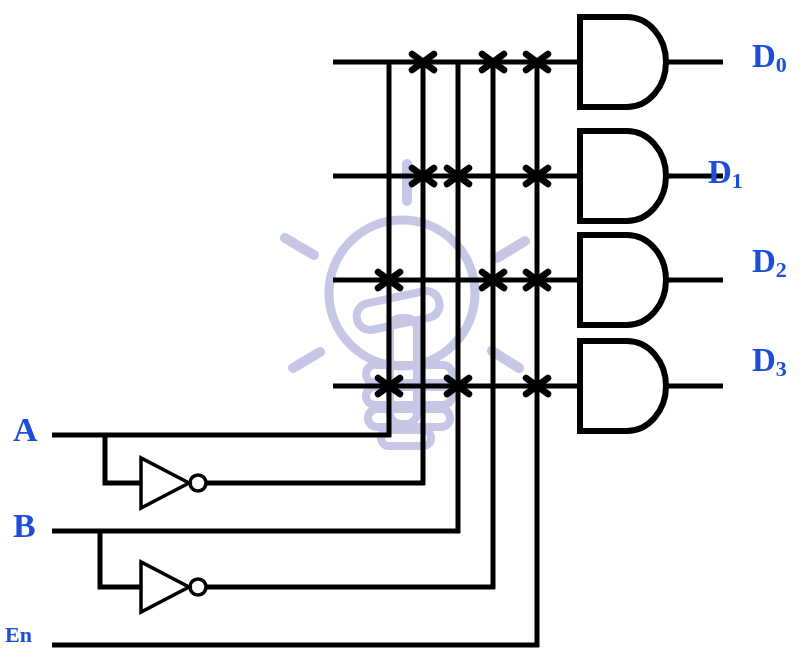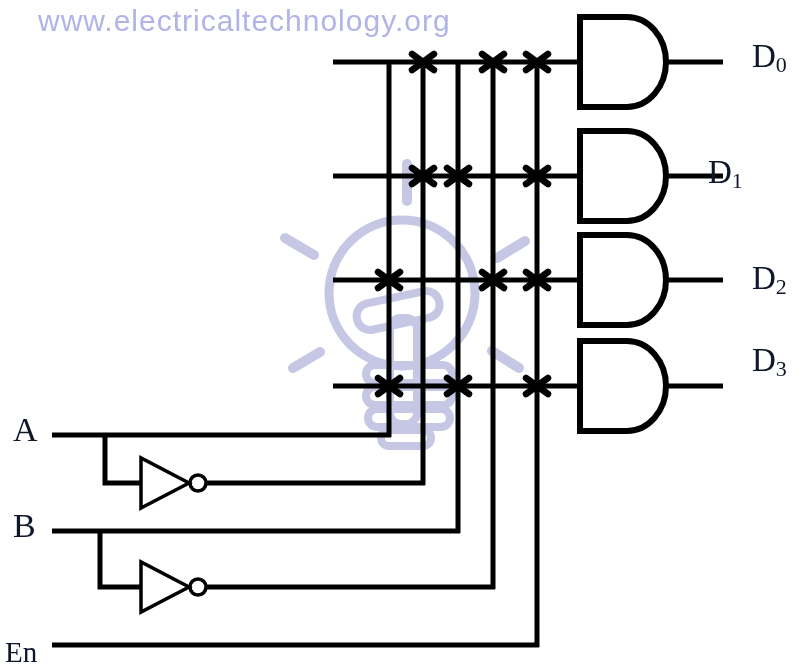--- a/index.html
+++ b/index.html
@@ -2,32 +2,31 @@
 <html><head>
 <meta charset="utf-8">
 <style>
   html,body{margin:0;padding:0;background:#ffffff;}
   .canvas{position:relative;width:810px;height:668px;background:#ffffff;overflow:hidden;
           font-family:"Liberation Serif",serif;}
   .wm-text{position:absolute;left:38px;top:4px;
            font-family:"Liberation Sans",sans-serif;
            font-size:30px;letter-spacing:1px;color:#b0b4e6;white-space:nowrap;}
   .layer{position:absolute;left:0;top:0;width:810px;height:668px;}
-  .sig-label{position:absolute;font-weight:normal;color:#0f172a;line-height:1;}
+  .sig-label{position:absolute;font-weight:bold;color:#1d4ed8;line-height:1;}
   .in-label{font-size:34px;}
-  .en-label{font-size:29px;margin-top:14px;}
+  .en-label{font-size:22px;}
   .out-label{font-size:33px;}
   .out-label sub{font-size:22px;line-height:0;vertical-align:-5px;}
 </style>
 </head>
 <body>
 
 <div class="canvas">
 
-  <div class="wm-text">www.electricaltechnology.org</div>
 
   <svg class="layer" viewBox="0 0 810 668">
 
     <g stroke="#c5c7e4" stroke-width="9" fill="none" stroke-linecap="round">
       <circle cx="402" cy="293" r="73"></circle>
       <g stroke-width="10">
         <line x1="407" y1="164" x2="407" y2="201"></line>
         <line x1="285" y1="238" x2="314" y2="255"></line>
         <line x1="525" y1="241" x2="497" y2="258"></line>
         <line x1="293" y1="368" x2="320" y2="352"></line>
@@ -141,16 +140,16 @@
         </g>
       </g>
   </svg>
 
   <div class="sig-label in-label" style="left:13px;top:413px">A</div>
   <div class="sig-label in-label" style="left:13px;top:509px">B</div>
   <div class="sig-label en-label" style="left:5px;top:624px">En</div>
 
   <div class="sig-label out-label" style="left:752px;top:40px"><span>D</span><sub>0</sub></div>
   <div class="sig-label out-label" style="left:708px;top:156px"><span>D</span><sub>1</sub></div>
-  <div class="sig-label out-label" style="left:752px;top:262px"><span>D</span><sub>2</sub></div>
+  <div class="sig-label out-label" style="left:752px;top:245px"><span>D</span><sub>2</sub></div>
   <div class="sig-label out-label" style="left:752px;top:344px"><span>D</span><sub>3</sub></div>
 
 </div>
 
 </body></html>

